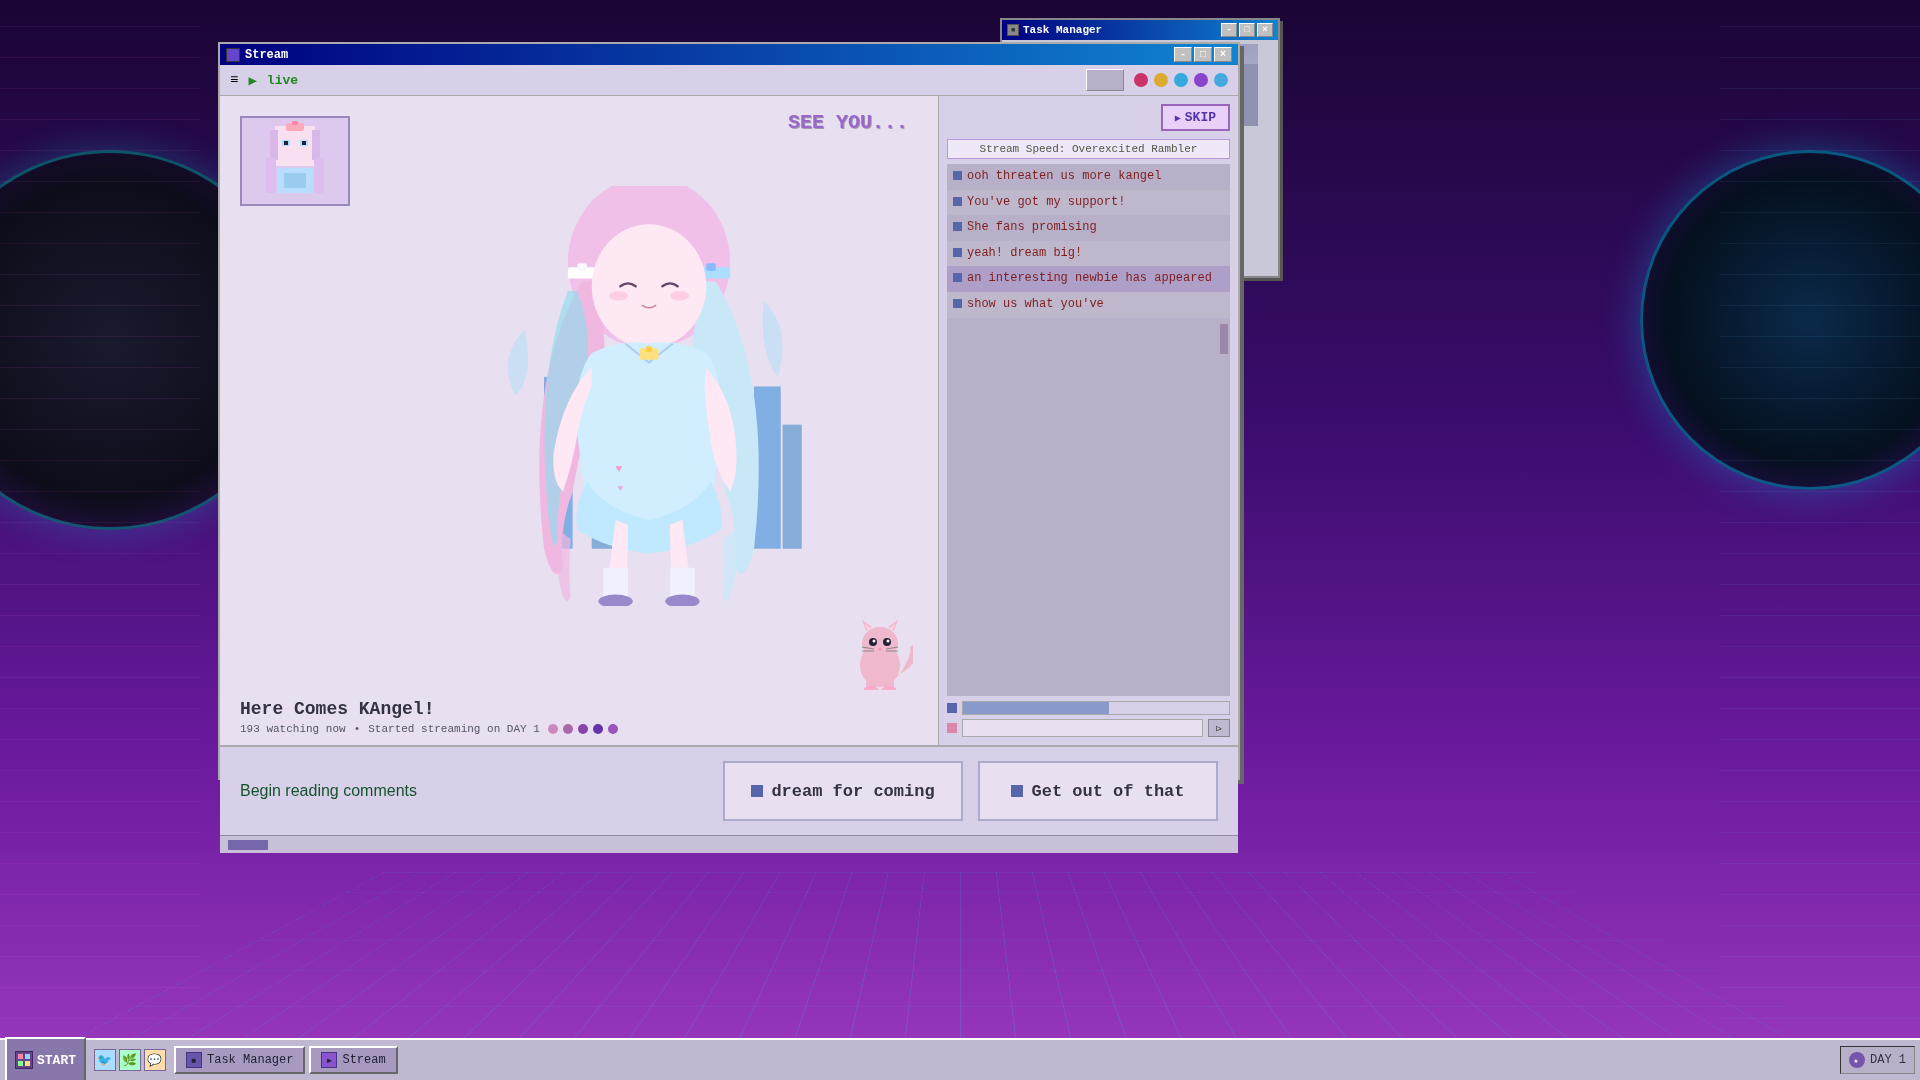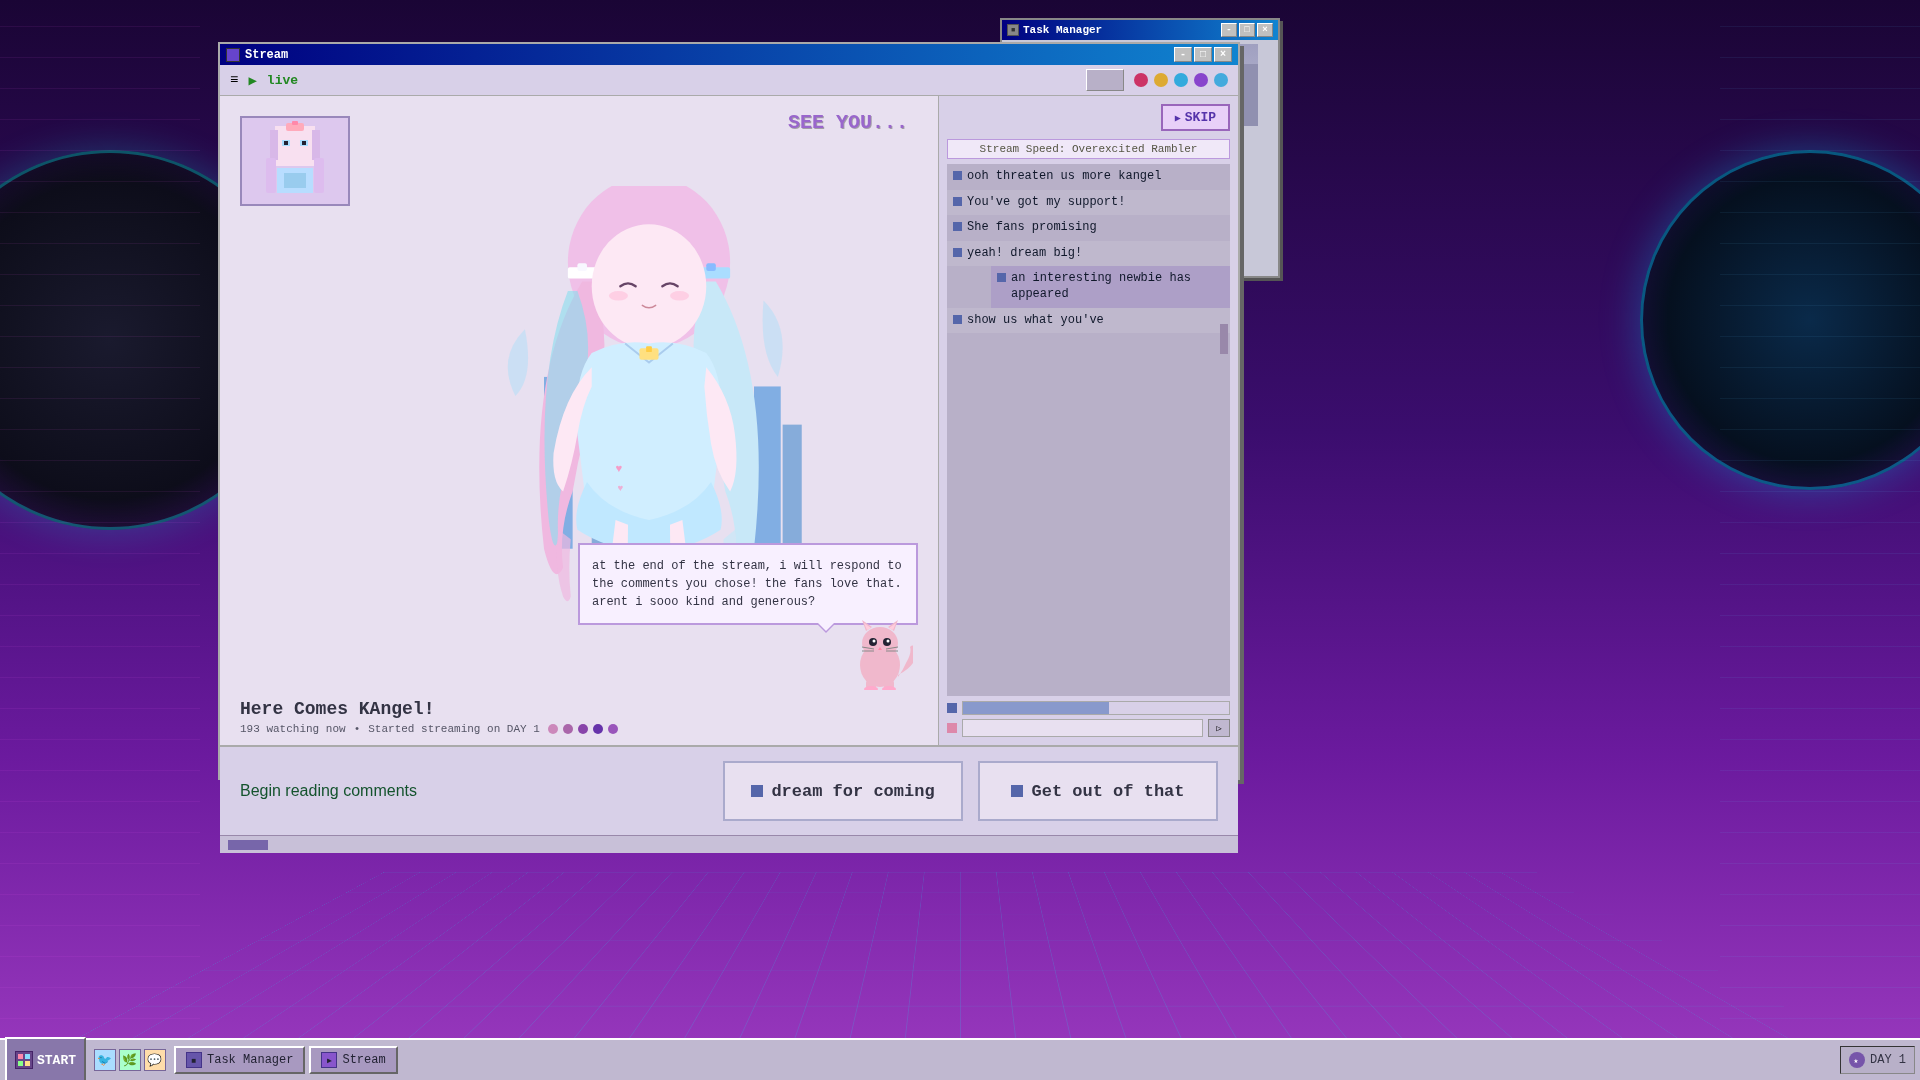--- a/index.html
+++ b/index.html
@@ -393,40 +393,39 @@
     }
     .chat-messages {
       flex: 1;
       background: #b8b0c8;
       overflow: hidden;
       position: relative;
     }
     .chat-message {
       padding: 5px 6px;
       font-size: 12px;
-      color: #0f172a;
+      color: #7f1d1d;
       font-family: 'Courier New', monospace;
       display: flex;
       align-items: flex-start;
       gap: 5px;
       line-height: 1.3;
     }
     .chat-message:nth-child(even) {
       background: rgba(255,255,255,0.1);
     }
     .chat-bullet {
       width: 9px;
       height: 9px;
       background: #5566aa;
       flex-shrink: 0;
       margin-top: 2px;
     }
     .chat-highlighted {
       background: rgba(150,120,200,0.3) !important;
-      margin-left: 44px;
     }
     .chat-scroll-indicator {
       position: absolute;
       right: 2px;
       top: 30%;
       width: 8px;
       height: 30px;
       background: #9988aa;
     }
 
@@ -863,23 +862,20 @@
           <div class="stream-dots">
             <div class="stream-dot" style="background:#cc88bb;"></div>
             <div class="stream-dot" style="background:#aa66aa;"></div>
             <div class="stream-dot" style="background:#8844aa;"></div>
             <div class="stream-dot" style="background:#6633aa;"></div>
             <div class="stream-dot" style="background:#9955bb;"></div>
           </div>
         </div>
       </div>
 
-      <div class="speech-bubble">
-        <span>at the end of the stream, i will respond to the comments you chose! the fans love that. arent i sooo kind and generous?</span>
-      </div>
 
       <div class="cat-sprite">
         <svg width="65" height="75" viewBox="0 0 65 75" xmlns="http://www.w3.org/2000/svg">
 
           <ellipse cx="32" cy="50" rx="20" ry="22" fill="#f0b8cc"></ellipse>
 
           <ellipse cx="32" cy="28" rx="18" ry="16" fill="#f0b8cc"></ellipse>
 
           <polygon points="18,16 14,5 24,12" fill="#f0b8cc"></polygon>
           <polygon points="46,16 50,5 40,12" fill="#f0b8cc"></polygon>

